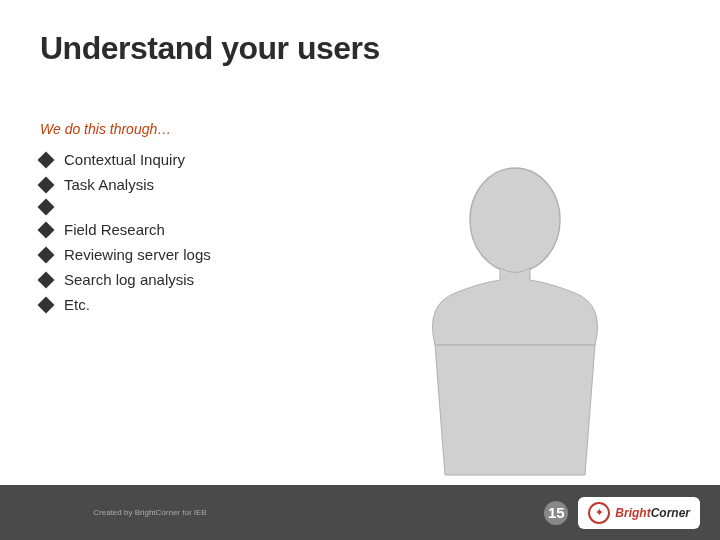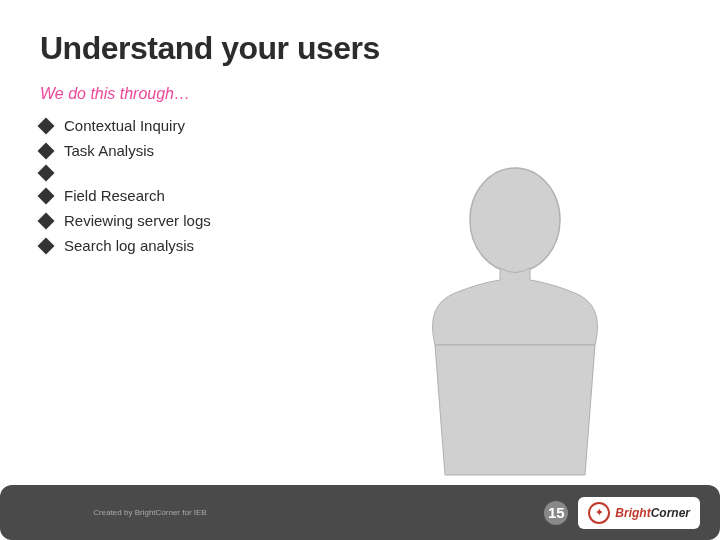--- a/index.html
+++ b/index.html
@@ -23,24 +23,25 @@
 
     .title {
       font-size: 32px;
       font-weight: 700;
       color: #2c2c2c;
       margin-bottom: 18px;
       letter-spacing: -0.5px;
     }
 
     .subtitle {
-      font-size: 16px;
-      color: #ec4899;
+      font-size: 14px;
+      color: #c2410c;
       font-style: italic;
       margin-bottom: 10px;
+      margin-top: 36px;
     }
 
     .bullet-list {
       list-style: none;
       padding: 0;
     }
 
     .bullet-list li {
       font-size: 15px;
       color: #2c2c2c;
@@ -73,21 +74,20 @@
       position: absolute;
       bottom: 0;
       left: 0;
       width: 720px;
       height: 55px;
       background: #4a4a4a;
       display: flex;
       align-items: center;
       justify-content: space-between;
       padding: 0 20px;
-      border-radius: 12px;
     }
 
     .bottom-left-text {
       font-size: 8px;
       color: #aaa;
       max-width: 260px;
       text-align: center;
       flex: 1;
     }
 
@@ -189,20 +189,24 @@
           <span class="bullet-diamond"></span>
           <span>Field Research</span>
         </li>
         <li>
           <span class="bullet-diamond"></span>
           <span>Reviewing server logs</span>
         </li>
         <li>
           <span class="bullet-diamond"></span>
           <span>Search log analysis</span>
+        </li>
+        <li>
+          <span class="bullet-diamond"></span>
+          <span>Etc.</span>
         </li>
       </ul>
     </div>
 
     <div class="person-silhouette">
       <svg viewBox="0 0 200 320" width="200" height="320" xmlns="http://www.w3.org/2000/svg">
 
         <ellipse cx="100" cy="55" rx="45" ry="52" fill="#d0d0d0" stroke="#b0b0b0" stroke-width="1.5"></ellipse>
 
         <rect x="85" y="103" width="30" height="25" fill="#d0d0d0"></rect>

